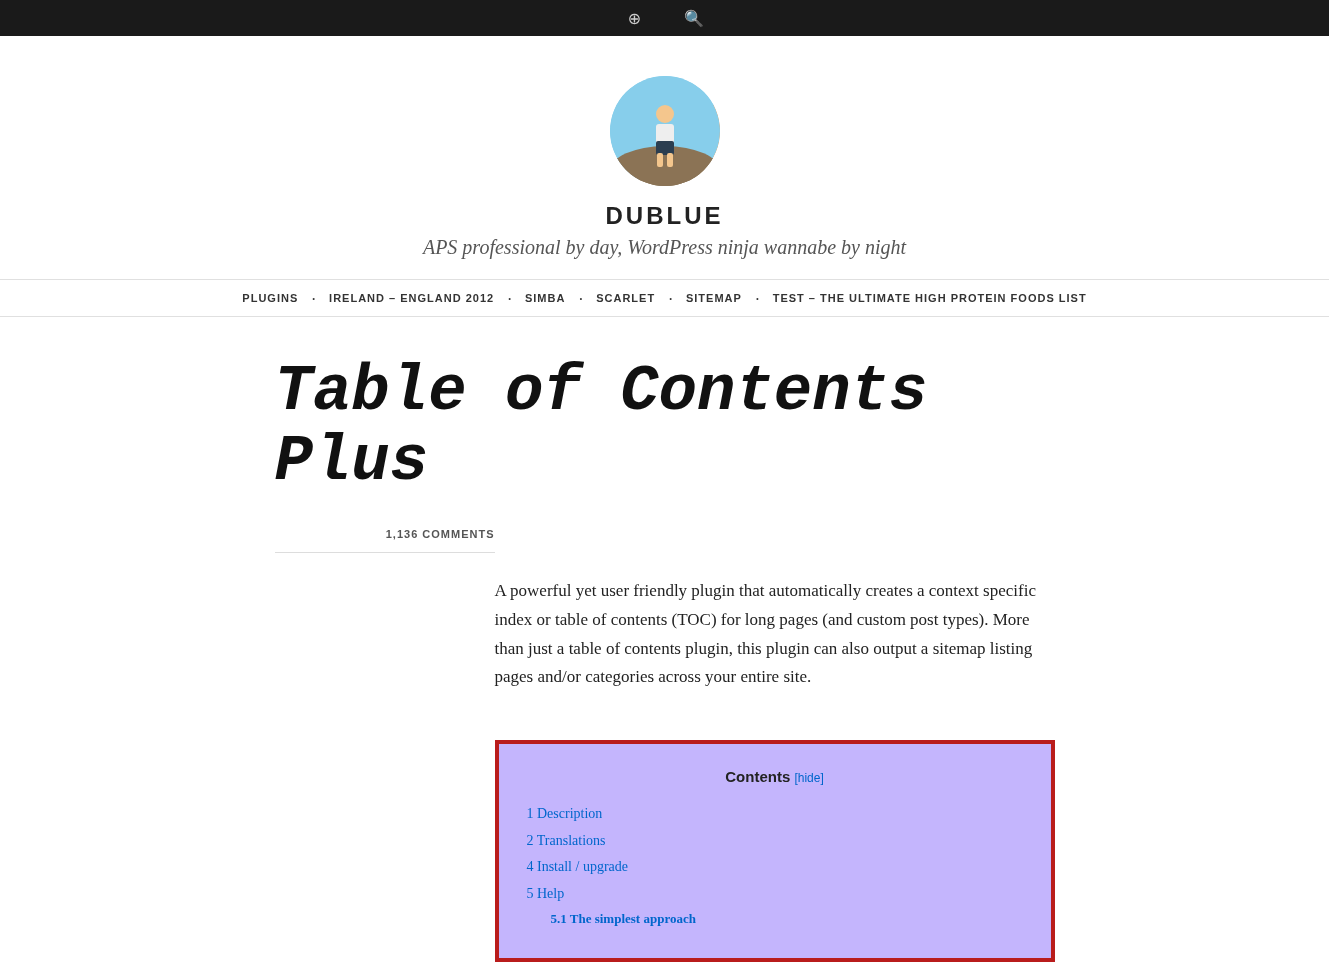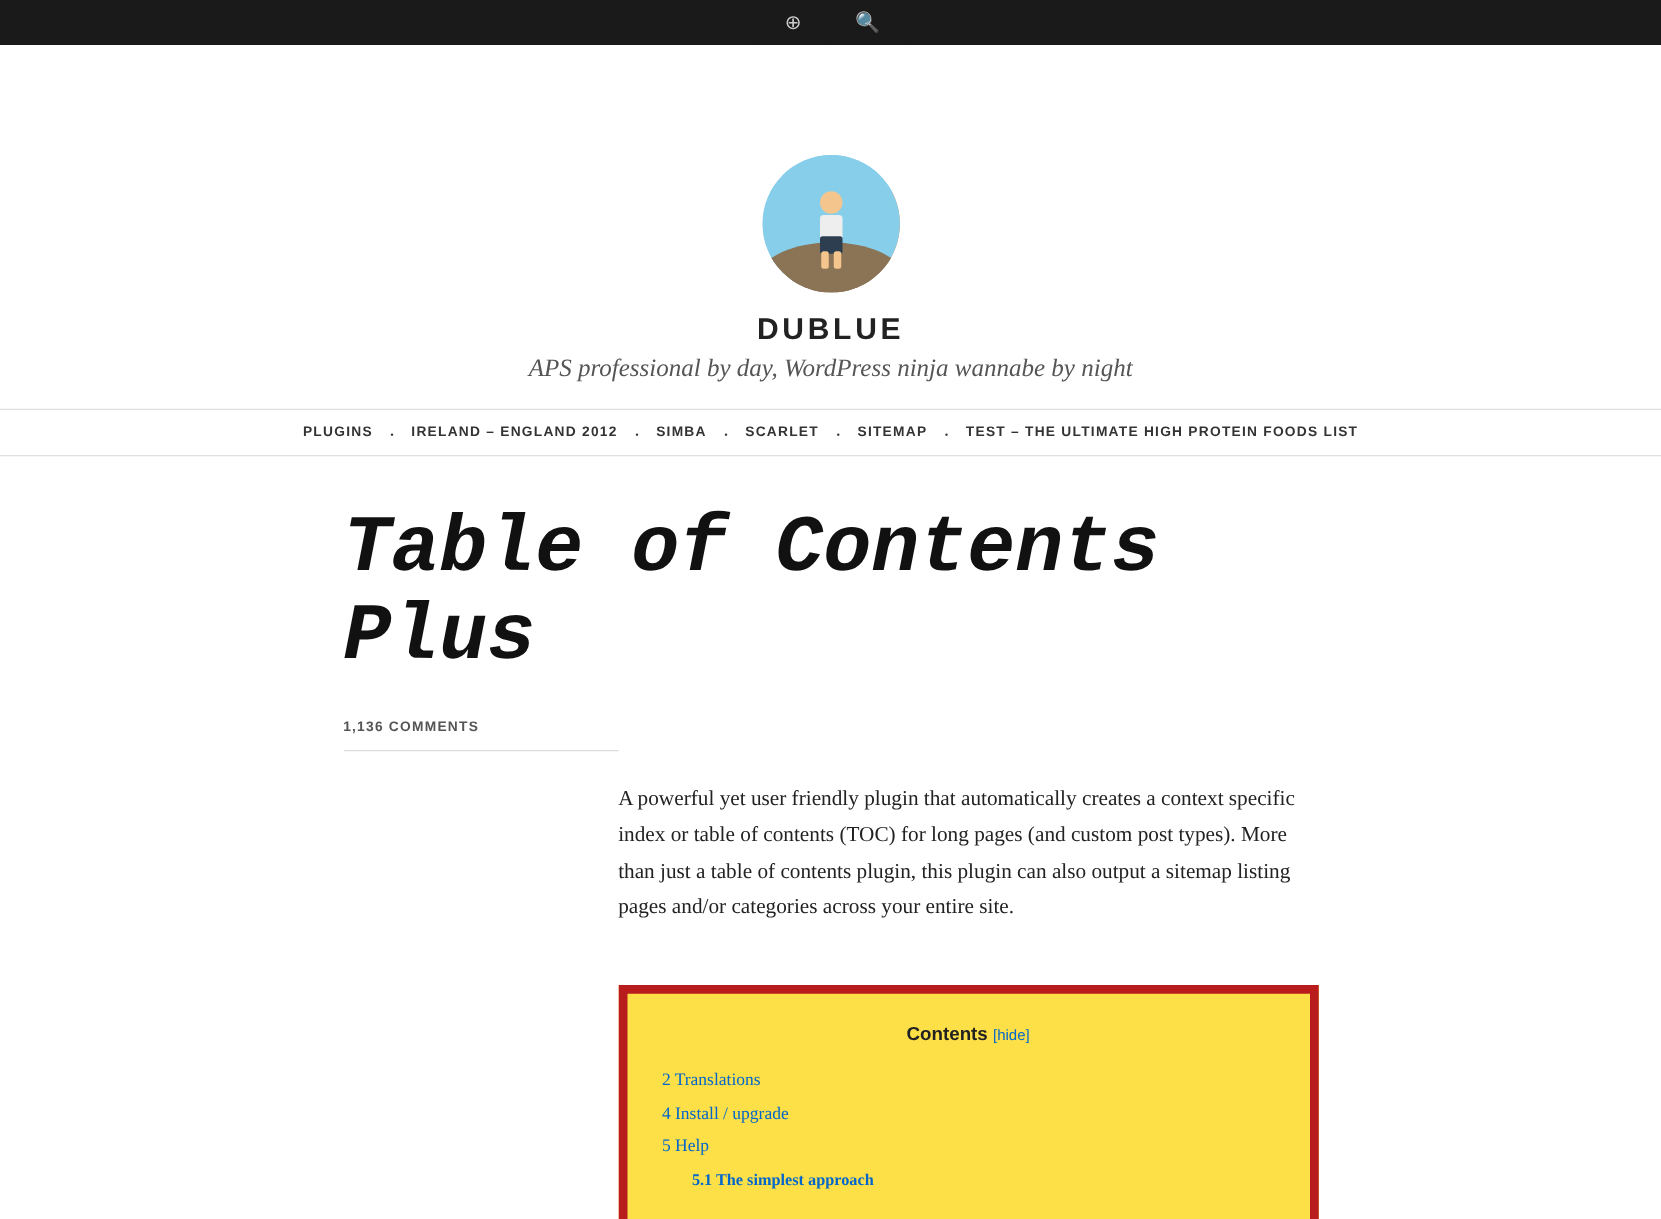--- a/index.html
+++ b/index.html
@@ -32,21 +32,20 @@
       cursor: pointer;
       font-size: 16px;
     }
 
     
     .site-header {
       display: flex;
       flex-direction: column;
       align-items: center;
       padding: 40px 20px 20px;
-      margin-top: 48px;
     }
 
     .avatar-circle {
       width: 110px;
       height: 110px;
       border-radius: 50%;
       overflow: hidden;
       background: linear-gradient(135deg, #87ceeb 0%, #87ceeb 60%, #d4a574 60%, #d4a574 100%);
       display: flex;
       align-items: center;
@@ -122,20 +121,21 @@
       font-family: Arial, Helvetica, sans-serif;
       font-size: 11px;
       font-weight: 700;
       letter-spacing: 1px;
       text-transform: uppercase;
       color: #555;
       border-bottom: 1px solid #ddd;
       padding-bottom: 12px;
       margin-bottom: 24px;
       width: 220px;
+      text-align: right;
     }
 
     .post-layout {
       display: flex;
       gap: 40px;
       align-items: flex-start;
     }
 
     .post-sidebar {
       min-width: 180px;
@@ -149,22 +149,22 @@
     .post-description {
       font-family: Georgia, serif;
       font-size: 17px;
       line-height: 1.7;
       color: #222;
       margin-bottom: 48px;
     }
 
     
     .toc-box {
-      border: 7px solid #b91c1c;
-      background: #fde047;
+      border: 4px solid #b91c1c;
+      background: #c4b5fd;
       padding: 24px 28px;
       display: inline-block;
       width: 100%;
     }
 
     .toc-header {
       text-align: center;
       font-family: Arial, Helvetica, sans-serif;
       font-weight: 700;
       font-size: 15px;
@@ -276,20 +276,25 @@
       <p class="post-description">A powerful yet user friendly plugin that automatically creates a context specific index or table of contents (TOC) for long pages (and custom post types). More than just a table of contents plugin, this plugin can also output a sitemap listing pages and/or categories across your entire site.</p>
 
       
       <div class="toc-box">
         <div class="toc-header">
           <span>Contents</span>
           <span> </span>
           <a class="toc-toggle">[hide]</a>
         </div>
         <ul class="toc-list">
+          <li>
+            <a>
+              <span>1 </span><span>Description</span>
+            </a>
+          </li>
           <li>
             <a>
               <span>2 </span><span>Translations</span>
             </a>
           </li>
           <li>
             <a>
               <span>4 </span><span>Install / upgrade</span>
             </a>
           </li>

